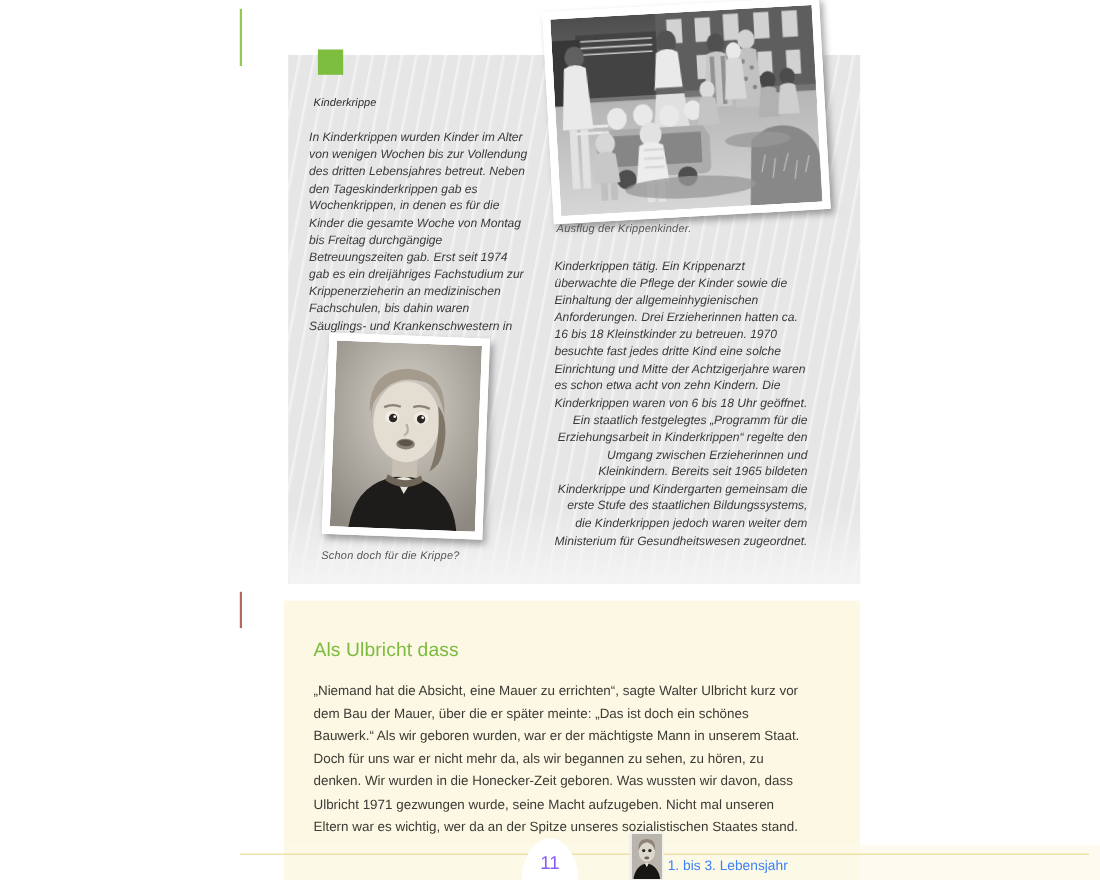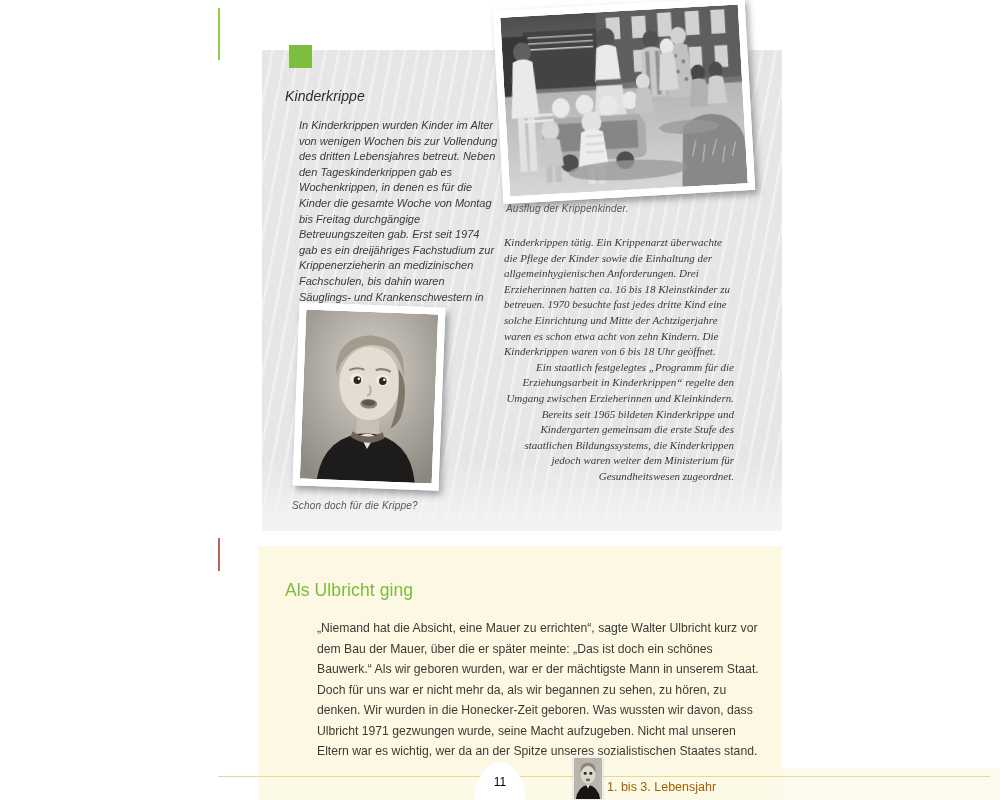--- a/index.html
+++ b/index.html
@@ -81,47 +81,47 @@
     background: #7dbe3f;
   }
 
   
   .art-head {
     position: absolute;
     left: 285px;
     top: 88px;
     width: 210px;
     font-style: italic;
-    font-size: 14px;
+    font-size: 10px;
     color: #2b2b2b;
     letter-spacing: .1px;
   }
   .col-left {
     position: absolute;
-    left: 299px;
+    left: 281px;
     top: 118px;
     width: 200px;
     font-style: italic;
     font-size: 11px;
     line-height: 15.6px;
     color: #3a3a3a;
     text-align: left;
     hyphens: manual;
   }
   .col-right {
     position: absolute;
     left: 504px;
     top: 235px;
     width: 230px;
     font-style: italic;
     font-size: 11px;
     line-height: 15.6px;
     color: #3a3a3a;
   }
-  .col-right p { margin: 0; font-family: Liberation Serif, serif; }
+  .col-right p { margin: 0; }
   .col-right p + p { text-indent: 12px; text-align: right; }
 
   
   .photo {
     position: absolute;
     background: #ffffff;
     box-shadow: 3px 4px 7px rgba(0,0,0,0.35);
     overflow: hidden;
   }
 
@@ -175,21 +175,20 @@
     letter-spacing: .1px;
   }
   .story-body {
     position: absolute;
     left: 285px;
     top: 618px;
     width: 448px;
     font-size: 12.2px;
     line-height: 20.5px;
     color: #3b3b36;
-    margin-left: 32px;
   }
 
   
   .footer-band {
     position: absolute;
     left: 0;
     top: 768px;
     width: 1000px;
     height: 32px;
     background: #ffffff;
@@ -226,41 +225,41 @@
     height: 40px;
     background: #ffffff;
     border-radius: 50% 50% 0 0 / 100% 100% 0 0;
   }
   .page-number {
     position: absolute;
     left: 474px;
     top: 775px;
     width: 52px;
     text-align: center;
-    font-size: 12px;
-    color: #000000;
+    font-size: 17px;
+    color: #8b5cf6;
   }
   .footer-thumb {
     position: absolute;
     left: 573px;
     top: 757px;
     width: 30px;
     height: 43px;
     background: #ffffff;
     border: 1.5px solid #eee;
     box-sizing: border-box;
     overflow: hidden;
     box-shadow: 0 1px 2px rgba(0,0,0,.18);
   }
   .footer-label {
     position: absolute;
     left: 607px;
     top: 780px;
     font-size: 12.5px;
-    color: #a16207;
+    color: #3b82f6;
   }
 </style>
 </head>
 <body>
 
 <div class="page">
 
   <div class="rule-green"></div>
   <div class="rule-red"></div>
 
@@ -446,21 +445,21 @@
 
         <path d="M70 76 q4 8 -2 11" stroke="#b5ad9f" stroke-width="2" fill="none"></path>
         <ellipse cx="70" cy="95" rx="9" ry="5" fill="#8d8375"></ellipse>
         <ellipse cx="70" cy="94" rx="7" ry="3" fill="#5d554a"></ellipse>
       </svg>
     </div>
   </div>
   <div class="caption cap-portrait">Schon doch für die Krippe?</div>
 
   <div class="cream-panel"></div>
-  <div class="story-title">Als Ulbricht ging</div>
+  <div class="story-title">Als Ulbricht dass</div>
   <div class="story-body">„Niemand hat die Absicht, eine Mauer zu errichten“, sagte Walter Ulbricht kurz vor dem Bau der Mauer, über die er später meinte: „Das ist doch ein schönes Bauwerk.“ Als wir geboren wurden, war er der mächtigste Mann in unserem Staat. Doch für uns war er nicht mehr da, als wir begannen zu sehen, zu hören, zu denken. Wir wurden in die Honecker-Zeit geboren. Was wussten wir davon, dass Ulbricht 1971 gezwungen wurde, seine Macht aufzugeben. Nicht mal unseren Eltern war es wichtig, wer da an der Spitze unseres sozialistischen Staates stand.</div>
 
   <div class="footer-band"></div>
   <div class="footer-tint"></div>
   <div class="footer-tint-right"></div>
   <div class="footer-line"></div>
   <div class="page-bubble"></div>
   <div class="page-number">11</div>
 
   <div class="footer-thumb">

